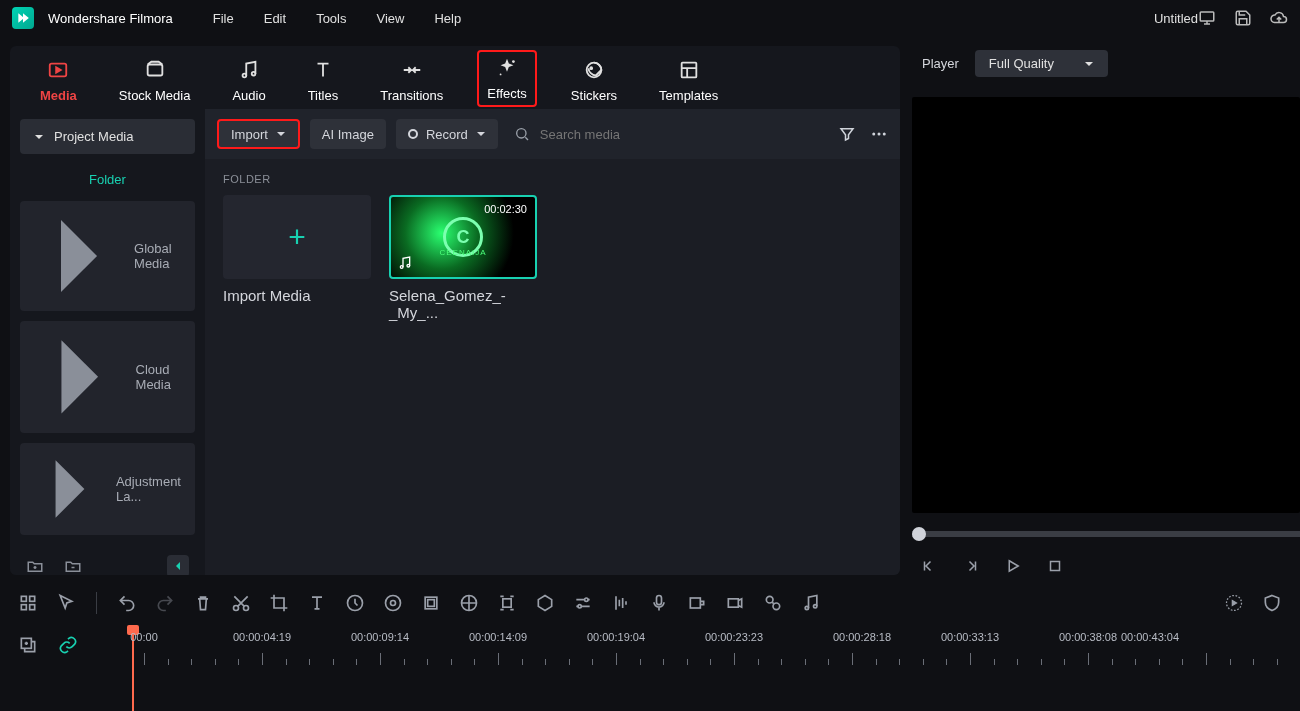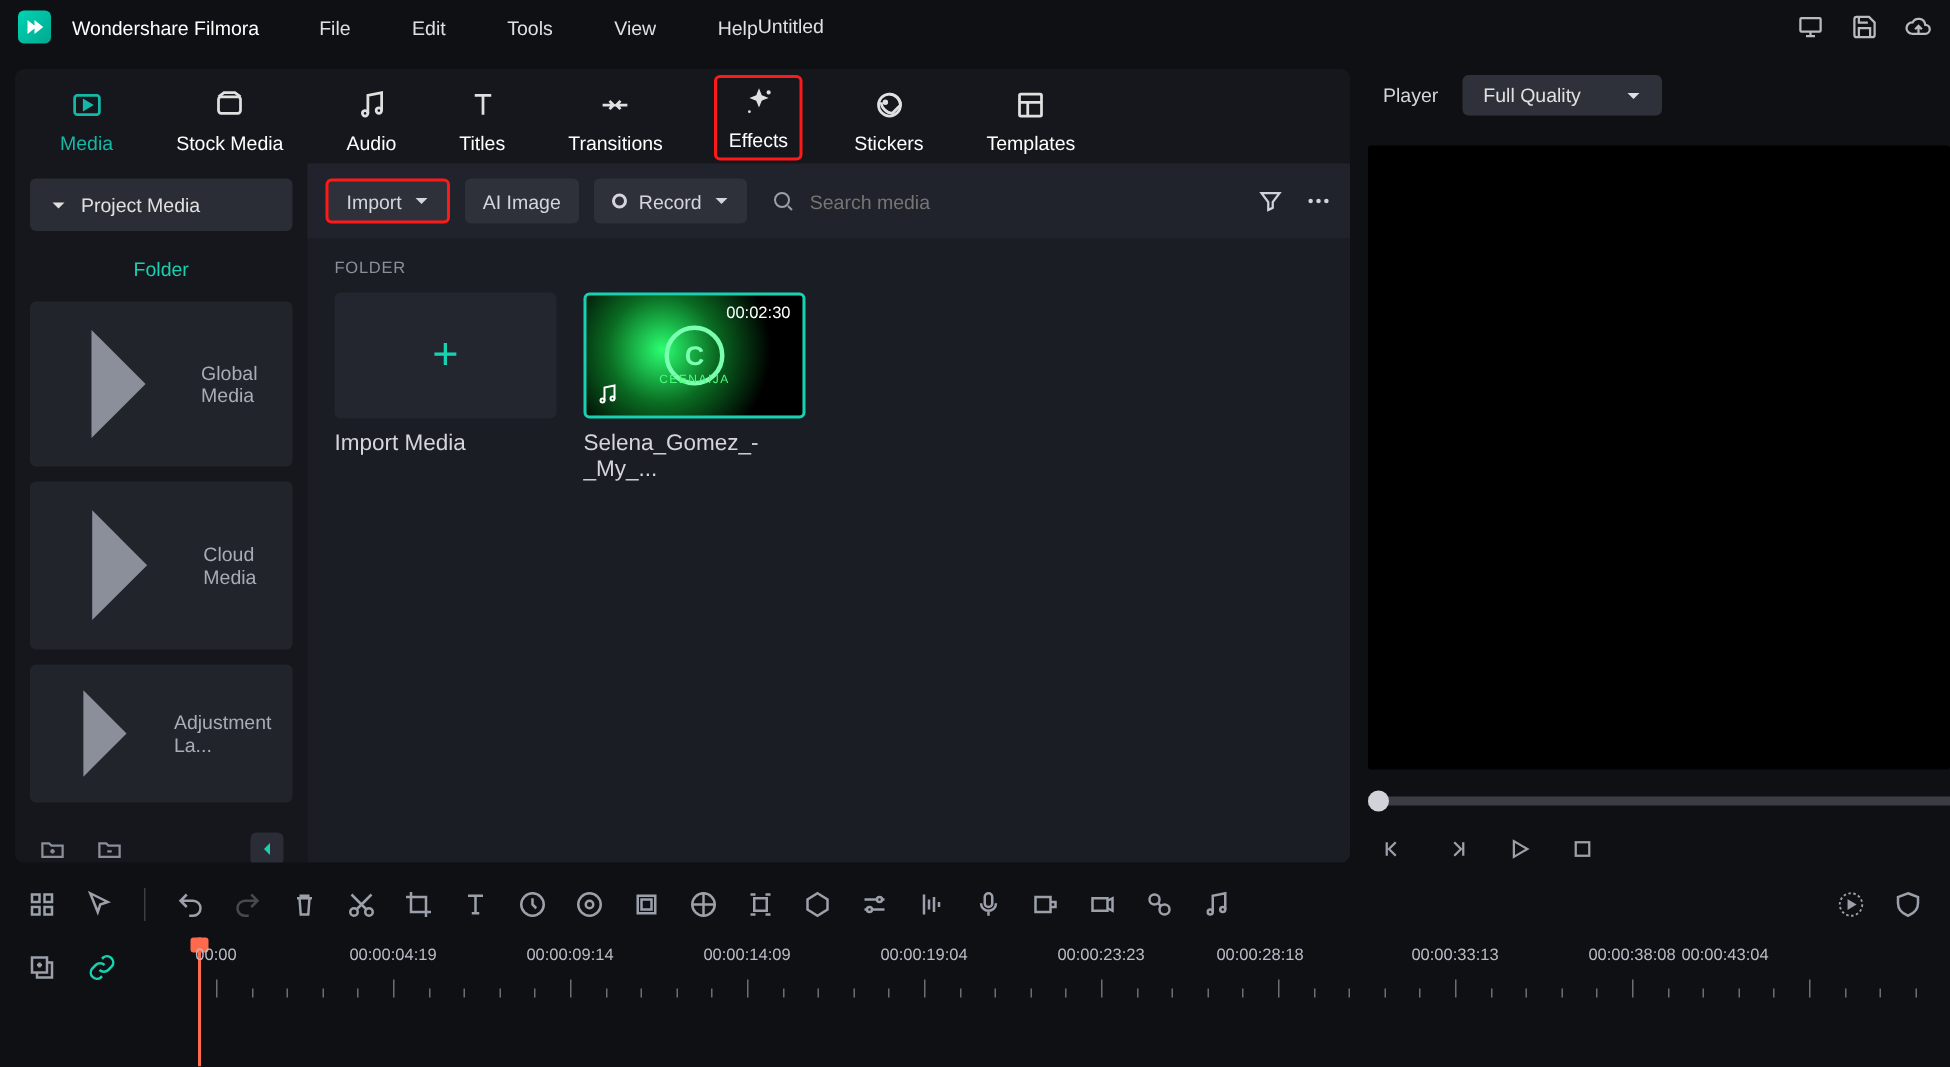--- a/index.html
+++ b/index.html
@@ -4,38 +4,38 @@
 <style>
   * { box-sizing: border-box; margin: 0; padding: 0; font-family: -apple-system, BlinkMacSystemFont, "Segoe UI", Arial, sans-serif; }
   html, body { width: 1300px; height: 711px; background: #0f1014; color: #e0e0e0; overflow: hidden; }
   body { display: flex; flex-direction: column; }
   
   
   .titlebar { height: 36px; display: flex; align-items: center; padding: 0 12px; background: #0f1014; }
   .logo { width: 22px; height: 22px; background: linear-gradient(135deg,#00d4b4,#00a890); border-radius: 4px; display:flex; align-items:center; justify-content:center; margin-right: 14px; }
   .logo svg { width: 14px; height: 14px; }
   .app-title { color:#fff; font-size: 13px; margin-right: 40px; }
-  .menu { display: flex; gap: 41px; }
+  .menu { display: flex; gap: 30px; }
   .menu-item { font-size: 13px; color: #e0e0e0; cursor: pointer; }
-  .titlebar-spacer { flex: 1; text-align: left; }
+  .titlebar-spacer { flex: 1; text-align: right; }
   .doc-title { font-size: 13px; color: #e0e0e0; }
   .titlebar-right { display:flex; gap: 18px; margin-left:auto; align-items:center; }
   .titlebar-icon { width: 18px; height: 18px; color:#bbb; cursor:pointer; }
 
   
   .mainrow { display: flex; flex: 1 1 auto; gap: 12px; padding: 10px 0 0 10px; height: 530px; }
   .left-box { width: 890px; display: flex; flex-direction: column; background: #15171d; border-radius: 6px; overflow:hidden; }
   .right-box { flex:1; display:flex; flex-direction:column; gap:10px; padding-right:0;text-align:right; }
 
   
   .tabs { display: flex; align-items: flex-end; padding: 8px 30px 6px; gap: 42px; }
   .tab { display: flex; flex-direction: column; align-items: center; gap: 6px; cursor:pointer; }
   .tab-icon { width: 28px; height: 24px; color:#e0e0e0; display:flex; align-items:center; justify-content:center;}
   .tab-label { font-size: 13px; color:#fff; }
-  .tab.active .tab-label, .tab.active .tab-icon { color: #14b8a6; }
+  .tab.active .tab-label, .tab.active .tab-icon { color: #ef4444; font-weight: bold; }
   .tab.highlight { border: 2px solid #ff1a1a; border-radius: 4px; padding: 4px 8px; margin: -4px -8px; }
 
   
   .below-tabs { display:flex; flex:1; min-height:0; }
   .sidebar { width: 195px; background:#15171d; padding: 10px 10px; display:flex; flex-direction:column; }
   .side-pill { background:#2a2d35; border-radius:4px; padding: 10px 14px; display:flex; align-items:center; gap:10px; font-size:13px; margin-bottom:12px; cursor:pointer;}
   .side-pill .caret { width:10px; height:10px; }
   .side-folder { text-align:center; color:#18d1b1; font-size:13px; padding:6px 0 14px; cursor:pointer;}
   .side-sub { background:#22242c; border-radius:4px; padding:10px 14px; display:flex; align-items:center; gap:10px; font-size:13px; color:#a8acb5; margin-bottom:10px; cursor:pointer;}
   .side-footer { margin-top:auto; display:flex; align-items:center; gap:20px; padding: 10px 6px 8px;}
@@ -461,21 +461,21 @@
   </div>
   <div class="tl-ruler">
     <div class="playhead"></div>
     <div class="times" id="times">
         <span class="time" style="left: 14px;">00:00</span>
         <span class="time" style="left: 132px;">00:00:04:19</span>
         <span class="time" style="left: 250px;">00:00:09:14</span>
         <span class="time" style="left: 368px;">00:00:14:09</span>
         <span class="time" style="left: 486px;">00:00:19:04</span>
         <span class="time" style="left: 604px;">00:00:23:23</span>
-        <span class="time" style="left: 710px;">00:00:28:18</span>
+        <span class="time" style="left: 732px;">00:00:28:18</span>
         <span class="time" style="left: 840px;">00:00:33:13</span>
         <span class="time" style="left: 958px;">00:00:38:08</span>
         <span class="time" style="left: 1020px;">00:00:43:04</span>
       </div>
     <div class="ticks" id="ticks">
         <div class="tick major" style="left: 14px;"></div>
         <div class="tick minor" style="left: 37.6px;"></div>
         <div class="tick minor" style="left: 61.2px;"></div>
         <div class="tick minor" style="left: 84.8px;"></div>
         <div class="tick minor" style="left: 108.4px;"></div>

